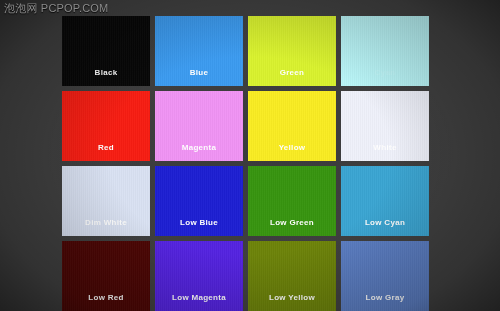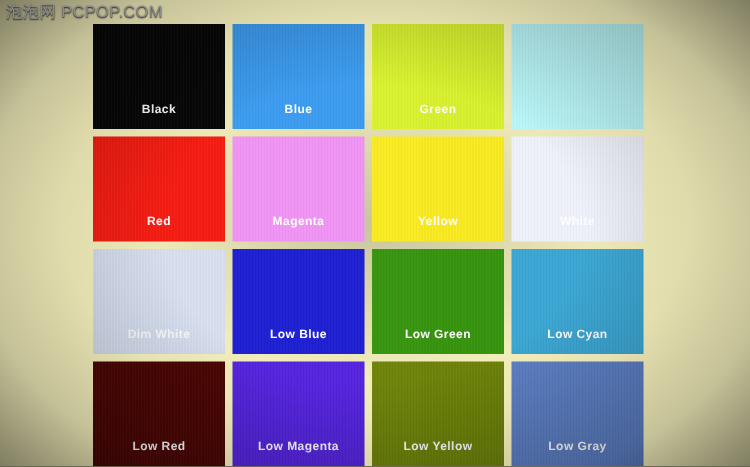--- a/index.html
+++ b/index.html
@@ -3,21 +3,21 @@
 <meta charset="utf-8">
 <style>
   html,body{margin:0;padding:0;background:#000;}
   body{
     width:500px;height:311px;overflow:hidden;
     font-family:"Liberation Sans",sans-serif;
     position:relative;
   }
   #stage{
     position:absolute;inset:0;
-    background:#fef9c3;
+    background:#404040;
     overflow:hidden;
   }
   
   #vignette{
     position:absolute;inset:0;
     pointer-events:none;
     background:
       radial-gradient(ellipse 78% 88% at 50% 50%,
         rgba(0,0,0,0) 36%,
         rgba(0,0,0,0.22) 68%,

